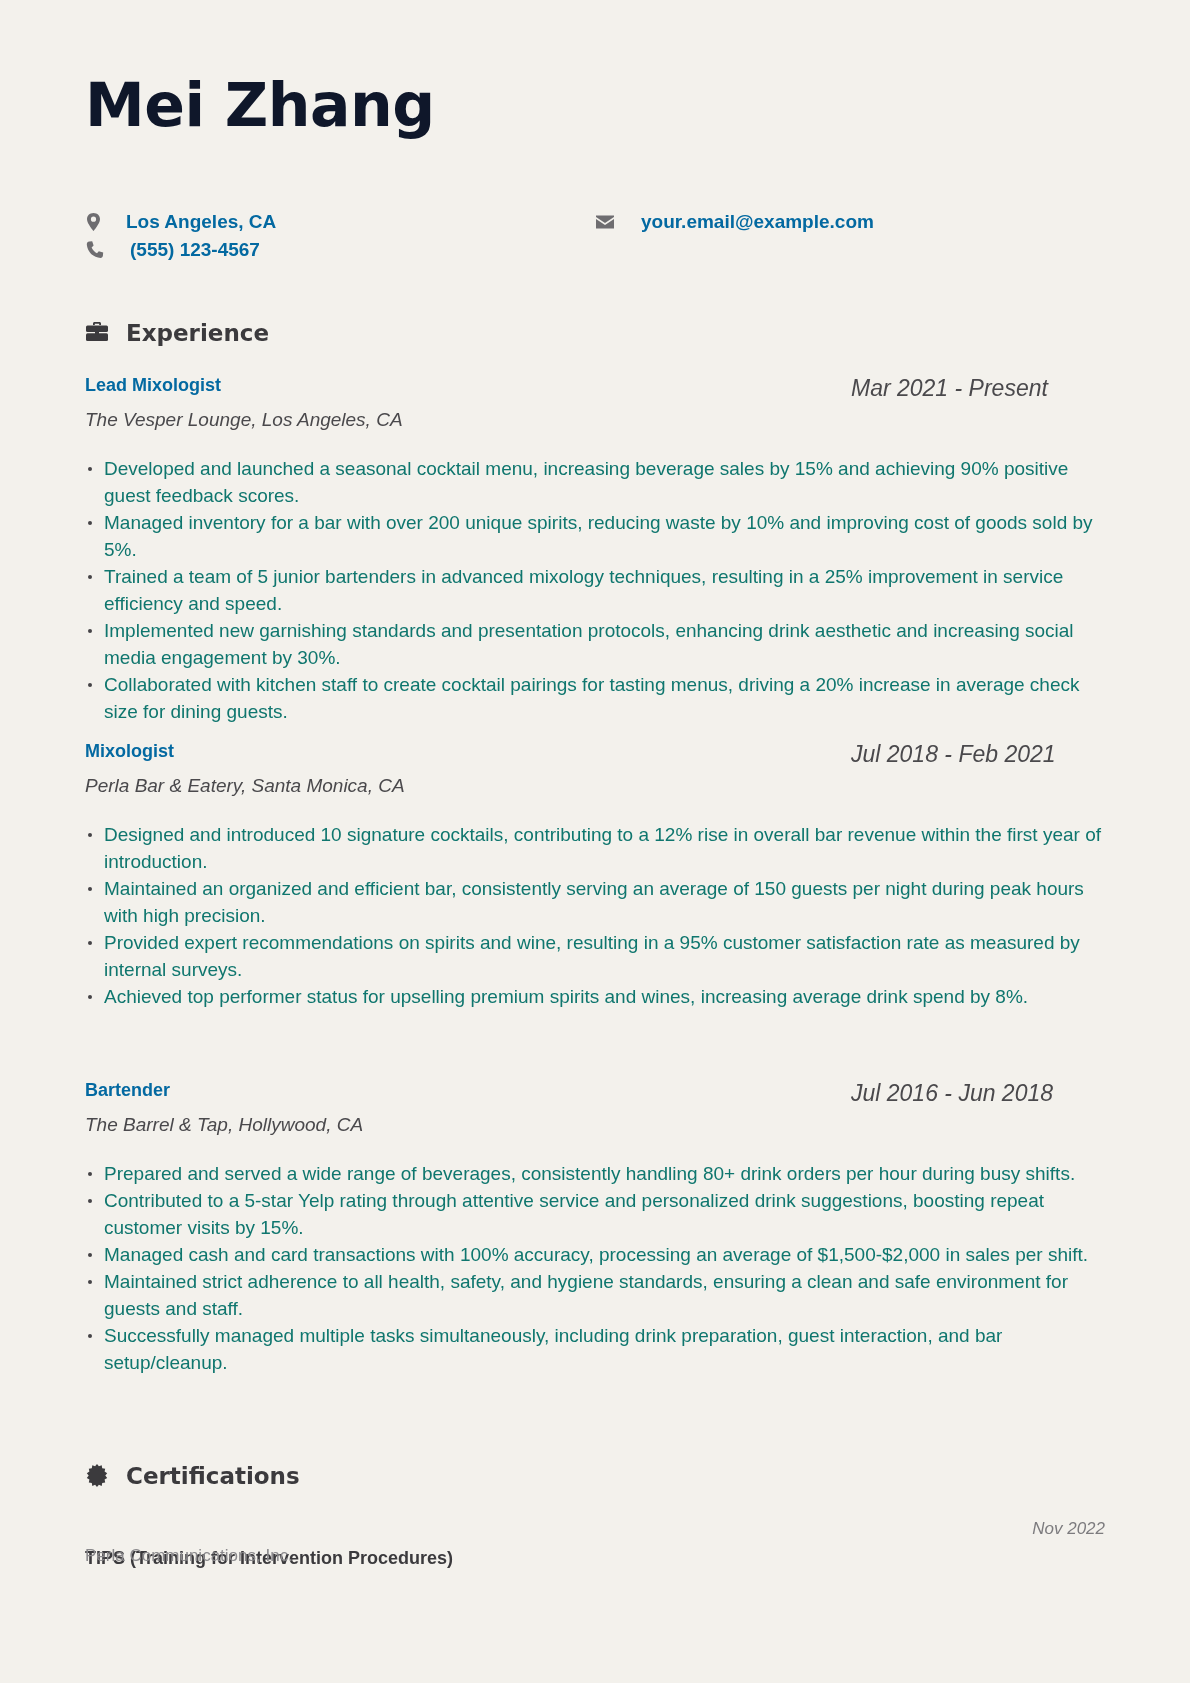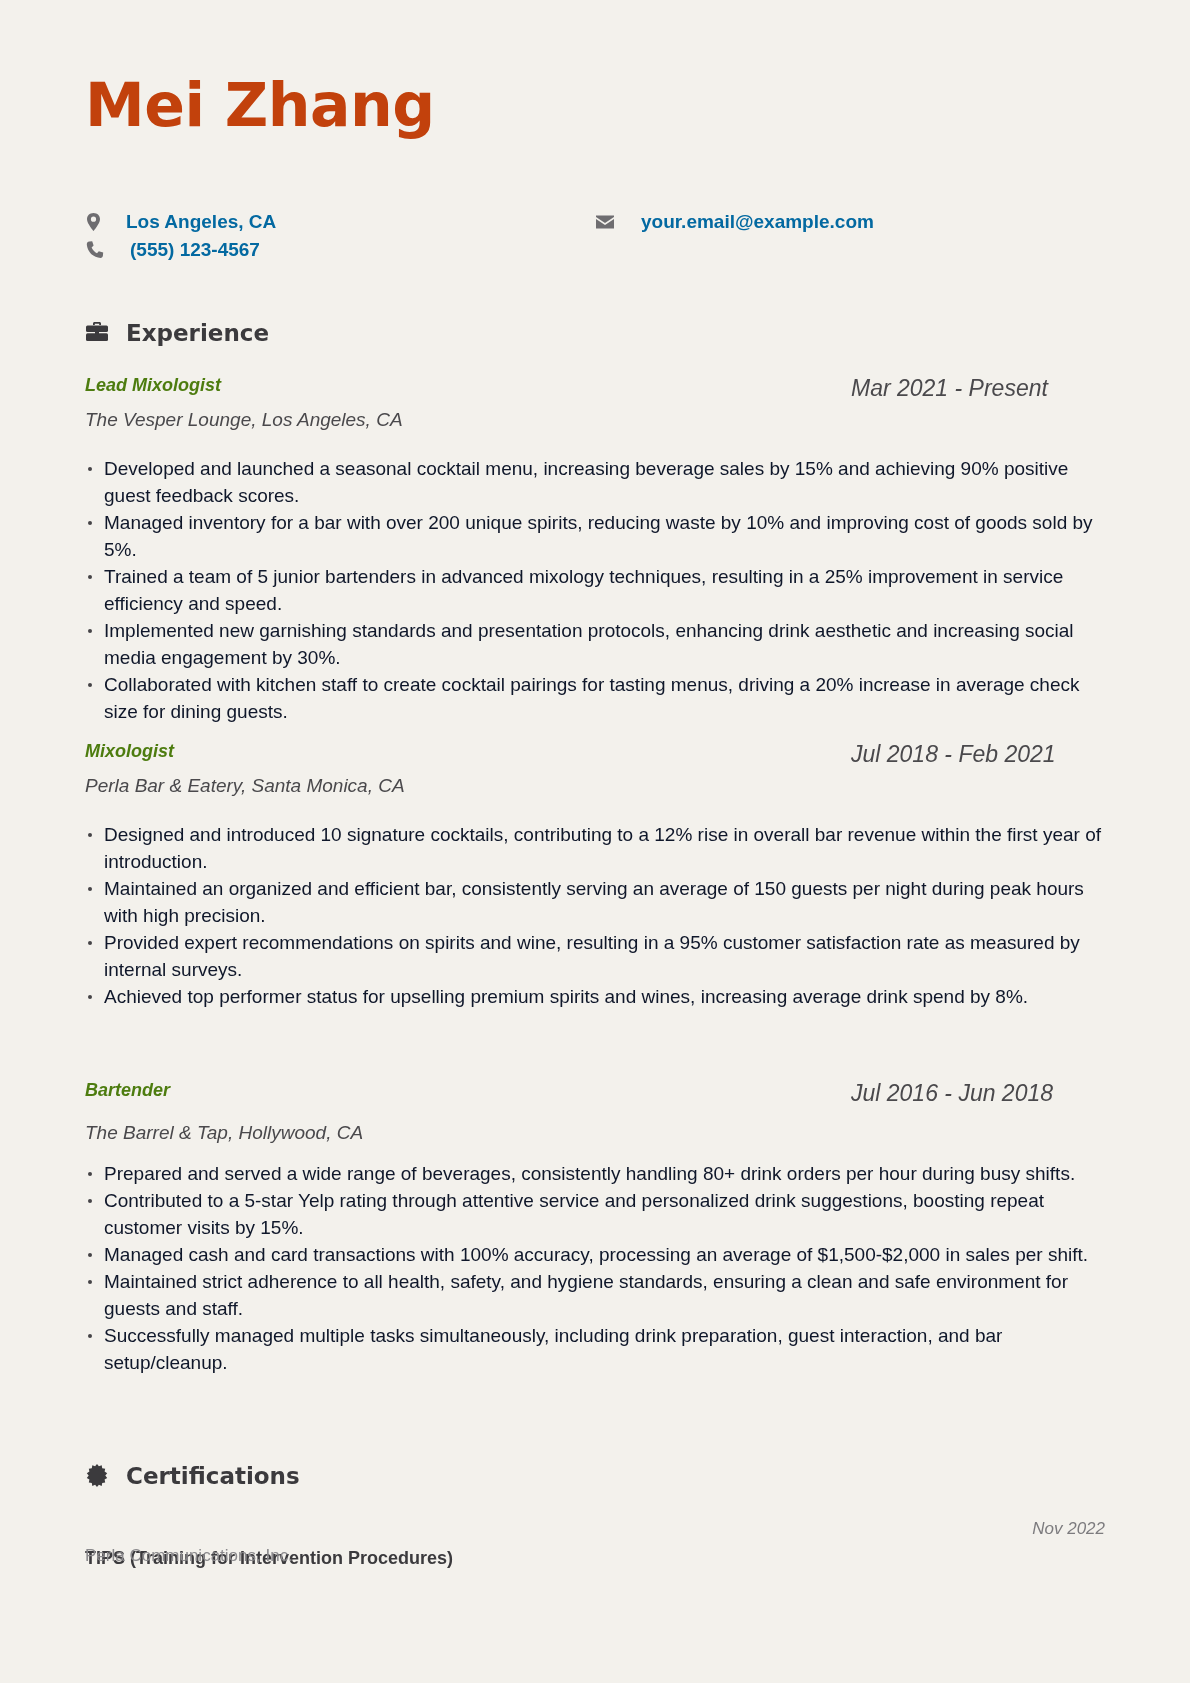--- a/index.html
+++ b/index.html
@@ -7,36 +7,36 @@
       width: 1190px; height: 1683px;
       background: #f3f1ec;
       font-family: "Liberation Sans", sans-serif;
       color: #3b3a3d;
       position: relative;
       overflow: hidden;
     }
     .page { position: absolute; left: 85px; top: 0; width: 1020px; }
     .name {
       position: absolute; top: 70px; left: 0;
-      font-size: 60px; font-weight: bold; color: #c2410c;
+      font-size: 60px; font-weight: bold; color: #0f172a;
       letter-spacing: -0.5px;
       font-family: "DejaVu Sans", sans-serif;
     }
     .contact { position: absolute; font-size: 19px; color: #0369a1; display: flex; align-items: center; font-weight: bold; }
     .contact .ic { width: 20px; height: 20px; display: inline-block; margin-right: 0; }
     .contact .txt { position: absolute; left: 41px; white-space: nowrap; }
     .section-head { position: absolute; left: 0; display: flex; align-items: flex-start; font-size: 23px; font-weight: bold; color: #3b3a3d; font-family: "DejaVu Sans", sans-serif; }
     .section-head .ic { width: 24px; height: 24px; margin-right: 17px; }
-    .job-title { position: absolute; left: 0; font-size: 18px; font-weight: bold; color: #4d7c0f; font-style: italic; }
+    .job-title { position: absolute; left: 0; font-size: 18px; font-weight: bold; color: #0369a1; }
     .job-date { position: absolute; left: 766px; font-size: 23px; font-style: italic; color: #4a494c; white-space: nowrap; }
     .job-org { position: absolute; left: 0; font-size: 19px; font-style: italic; color: #4a494c; }
     ul.bullets { position: absolute; left: 0; width: 1020px; margin: 0; padding: 0; list-style: none; }
     ul.bullets li {
       position: relative; padding-left: 19px;
-      font-size: 19px; line-height: 27px; color: #0f172a;
+      font-size: 19px; line-height: 27px; color: #0f766e;
     }
     ul.bullets li::before {
       content: ""; position: absolute; left: 3px; top: 12px;
       width: 4px; height: 4px; border-radius: 50%; background: #454447;
     }
     .cert-title { position: absolute; left: 0; font-size: 18px; font-weight: bold; color: #3b3a3d; margin-top: 29px; }
     .cert-issuer { position: absolute; left: 0; font-size: 17px; color: #8a898c; }
     .cert-date { position: absolute; right: 0; font-size: 17px; font-style: italic; color: #7c7b7e; }
   </style>
 </head>
@@ -94,21 +94,21 @@
   <div class="job-org" style="top:775px;">Perla Bar &amp; Eatery, Santa Monica, CA</div>
   <ul class="bullets" style="top:821px;">
     <li>Designed and introduced 10 signature cocktails, contributing to a 12% rise in overall bar revenue within the first year of introduction.</li>
     <li>Maintained an organized and efficient bar, consistently serving an average of 150 guests per night during peak hours with high precision.</li>
     <li>Provided expert recommendations on spirits and wine, resulting in a 95% customer satisfaction rate as mea­sured by internal surveys.</li>
     <li>Achieved top performer status for upselling premium spirits and wines, increasing average drink spend by 8%.</li>
   </ul>
 
   <div class="job-title" style="top:1080px;">Bartender</div>
   <div class="job-date" style="top:1080px;">Jul 2016 - Jun 2018</div>
-  <div class="job-org" style="top:1114px;margin-top:8px;">The Barrel &amp; Tap, Hollywood, CA</div>
+  <div class="job-org" style="top:1114px;">The Barrel &amp; Tap, Hollywood, CA</div>
   <ul class="bullets" style="top:1160px;">
     <li>Prepared and served a wide range of beverages, consistently handling 80+ drink orders per hour during busy shifts.</li>
     <li>Contributed to a 5-star Yelp rating through attentive service and personalized drink suggestions, boosting re­peat customer visits by 15%.</li>
     <li>Managed cash and card transactions with 100% accuracy, processing an average of $1,500-$2,000 in sales per shift.</li>
     <li>Maintained strict adherence to all health, safety, and hygiene standards, ensuring a clean and safe environ­ment for guests and staff.</li>
     <li>Successfully managed multiple tasks simultaneously, including drink preparation, guest interaction, and bar setup/cleanup.</li>
   </ul>
 
   <div class="section-head" style="top:1463px;">
     <svg class="ic" viewBox="0 0 24 24">

